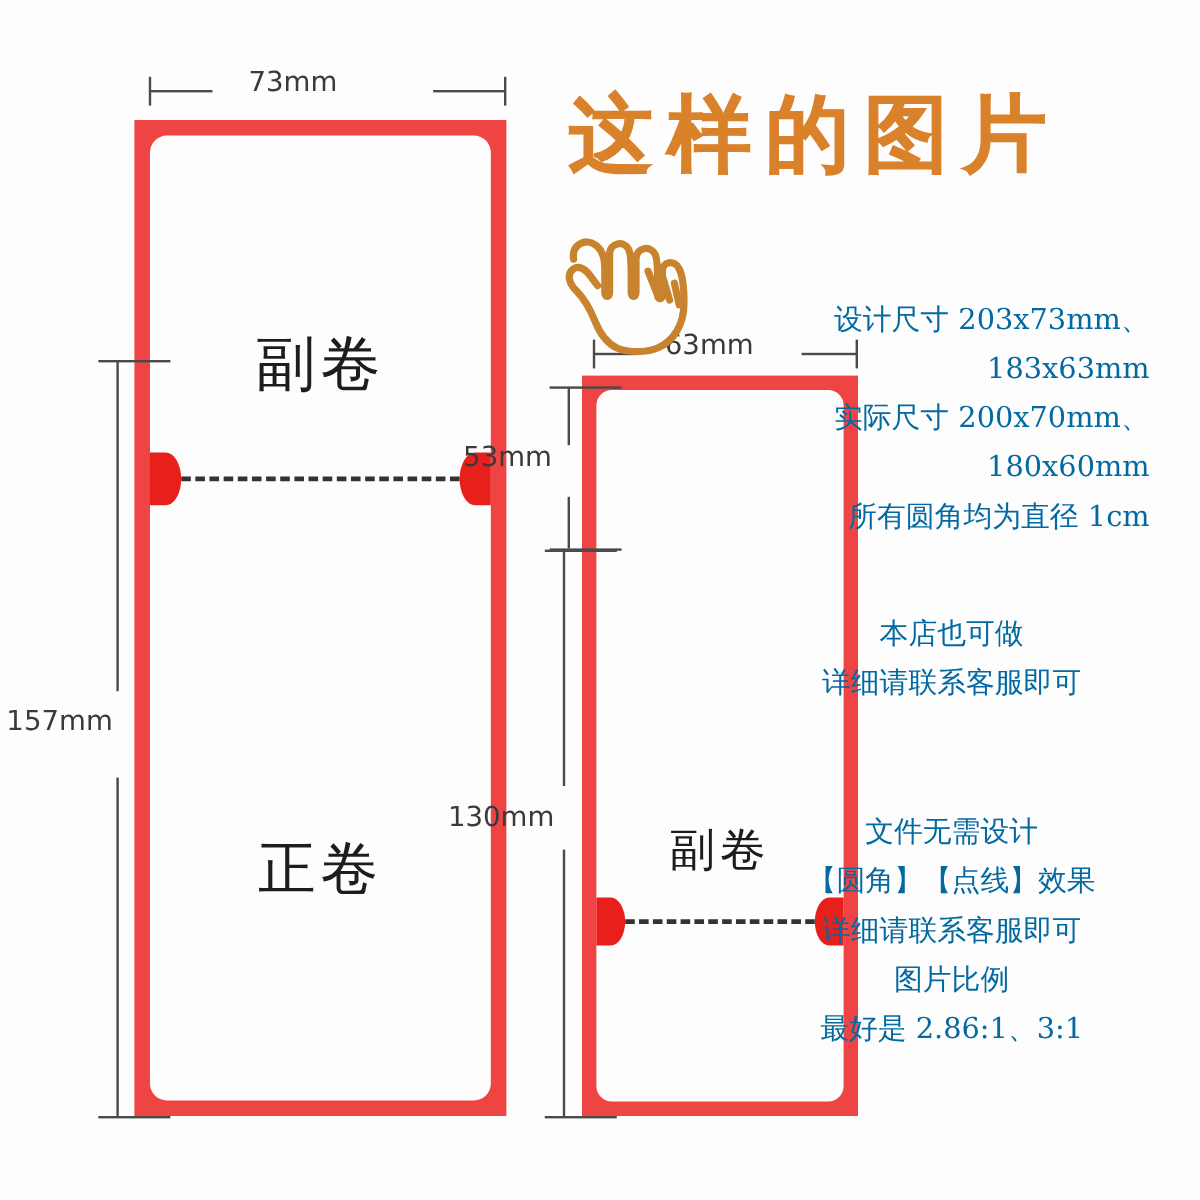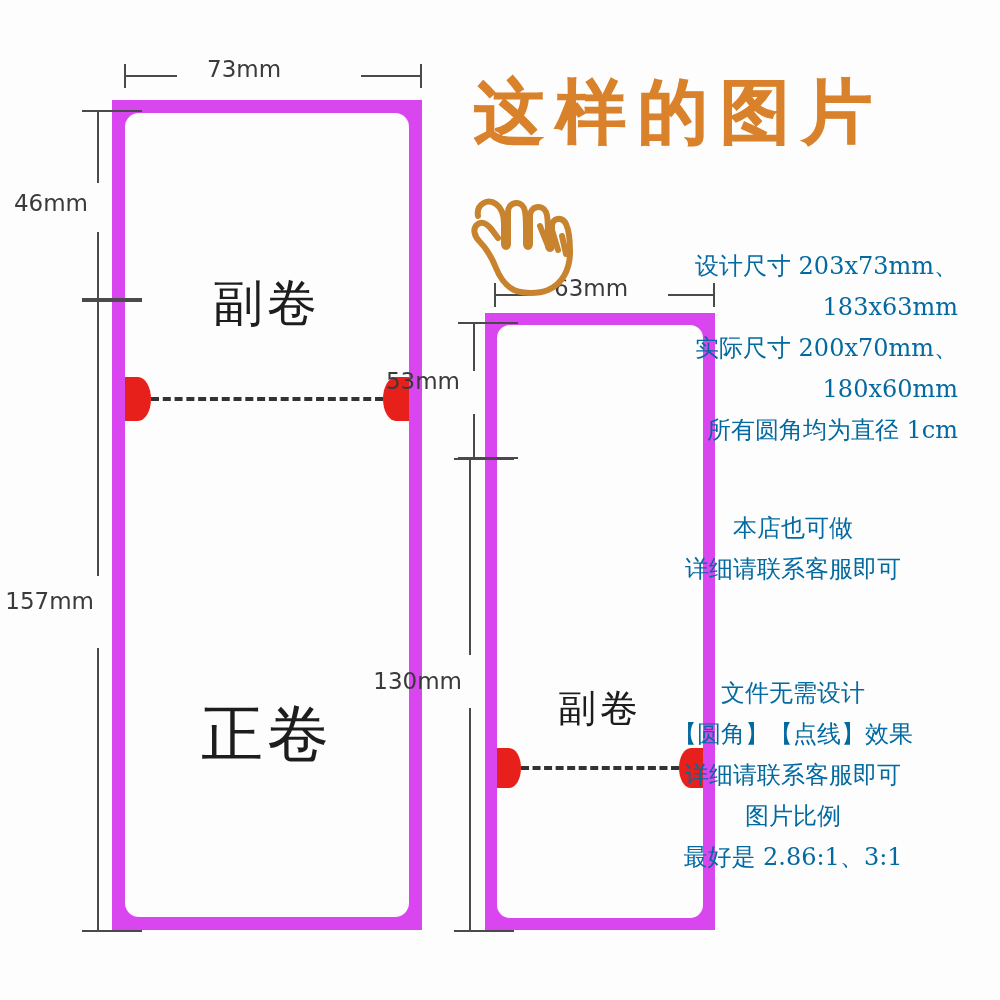--- a/index.html
+++ b/index.html
@@ -13,21 +13,21 @@
     height: 1000px;
     background: #fdfdfd;
     overflow: hidden;
     font-family: "Liberation Sans", "DejaVu Sans", sans-serif;
   }
 
   
   .label {
     position: absolute;
     box-sizing: border-box;
-    background: #d946ef;
+    background: #ef4444;
     overflow: visible;
   }
   .label .inner {
     position: absolute;
     background: #fdfdfd;
     border-radius: 14px;
   }
   .label.small .inner { border-radius: 13px; }
 
   
@@ -142,38 +142,31 @@
 <div id="root">
 
   <div class="label large" style="left:112px; top:100px; width:310px; height:830px;">
     <div class="inner" style="left:13px; top:13px; right:13px; bottom:13px; width:284px; height:804px;"></div>
 
     <div class="notch left" style="left:13px; top:277px; width:26px; height:44px;"></div>
     <div class="notch right" style="right:13px; top:277px; width:26px; height:44px;"></div>
     <div class="perf-line" style="left:39px; right:39px; top:297px;"></div>
 
     <div class="cn-text" style="left:0; top:170px; width:310px; font-size:50px;">副卷</div>
-    <div class="cn-text" style="left:0; top:592px; width:310px; font-size:62px;">正卷</div>
+    <div class="cn-text" style="left:0; top:592px; width:310px; font-size:48px;">正卷</div>
   </div>
 
   <div class="dim-h" style="left:124px; top:64px; width:298px;">
     <div class="tick" style="left:0;"></div>
     <div class="tick" style="right:0;"></div>
     <div class="bar" style="left:1px; width:52px;"></div>
     <div class="bar" style="right:1px; width:60px;"></div>
     <div class="dlabel" style="left:83px;">73mm</div>
   </div>
 
-  <div class="dim-v" style="left:86px; top:110px; height:188px;">
-    <div class="tick" style="top:0; left:-4px;"></div>
-    <div class="tick" style="top:188px; left:-4px;"></div>
-    <div class="bar" style="top:1px; height:72px;"></div>
-    <div class="bar" style="top:122px; height:66px;"></div>
-    <div class="dlabel" style="top:80px; right:22px;">46mm</div>
-  </div>
 
   <div class="dim-v" style="left:86px; top:300px; height:630px;">
     <div class="tick" style="top:0; left:-4px;"></div>
     <div class="tick" style="top:630px; left:-4px;"></div>
     <div class="bar" style="top:1px; height:275px;"></div>
     <div class="bar" style="top:348px; height:282px;"></div>
     <div class="dlabel" style="top:288px; right:16px;">157mm</div>
   </div>
 
   <div class="label small" style="left:485px; top:313px; width:230px; height:617px;">

